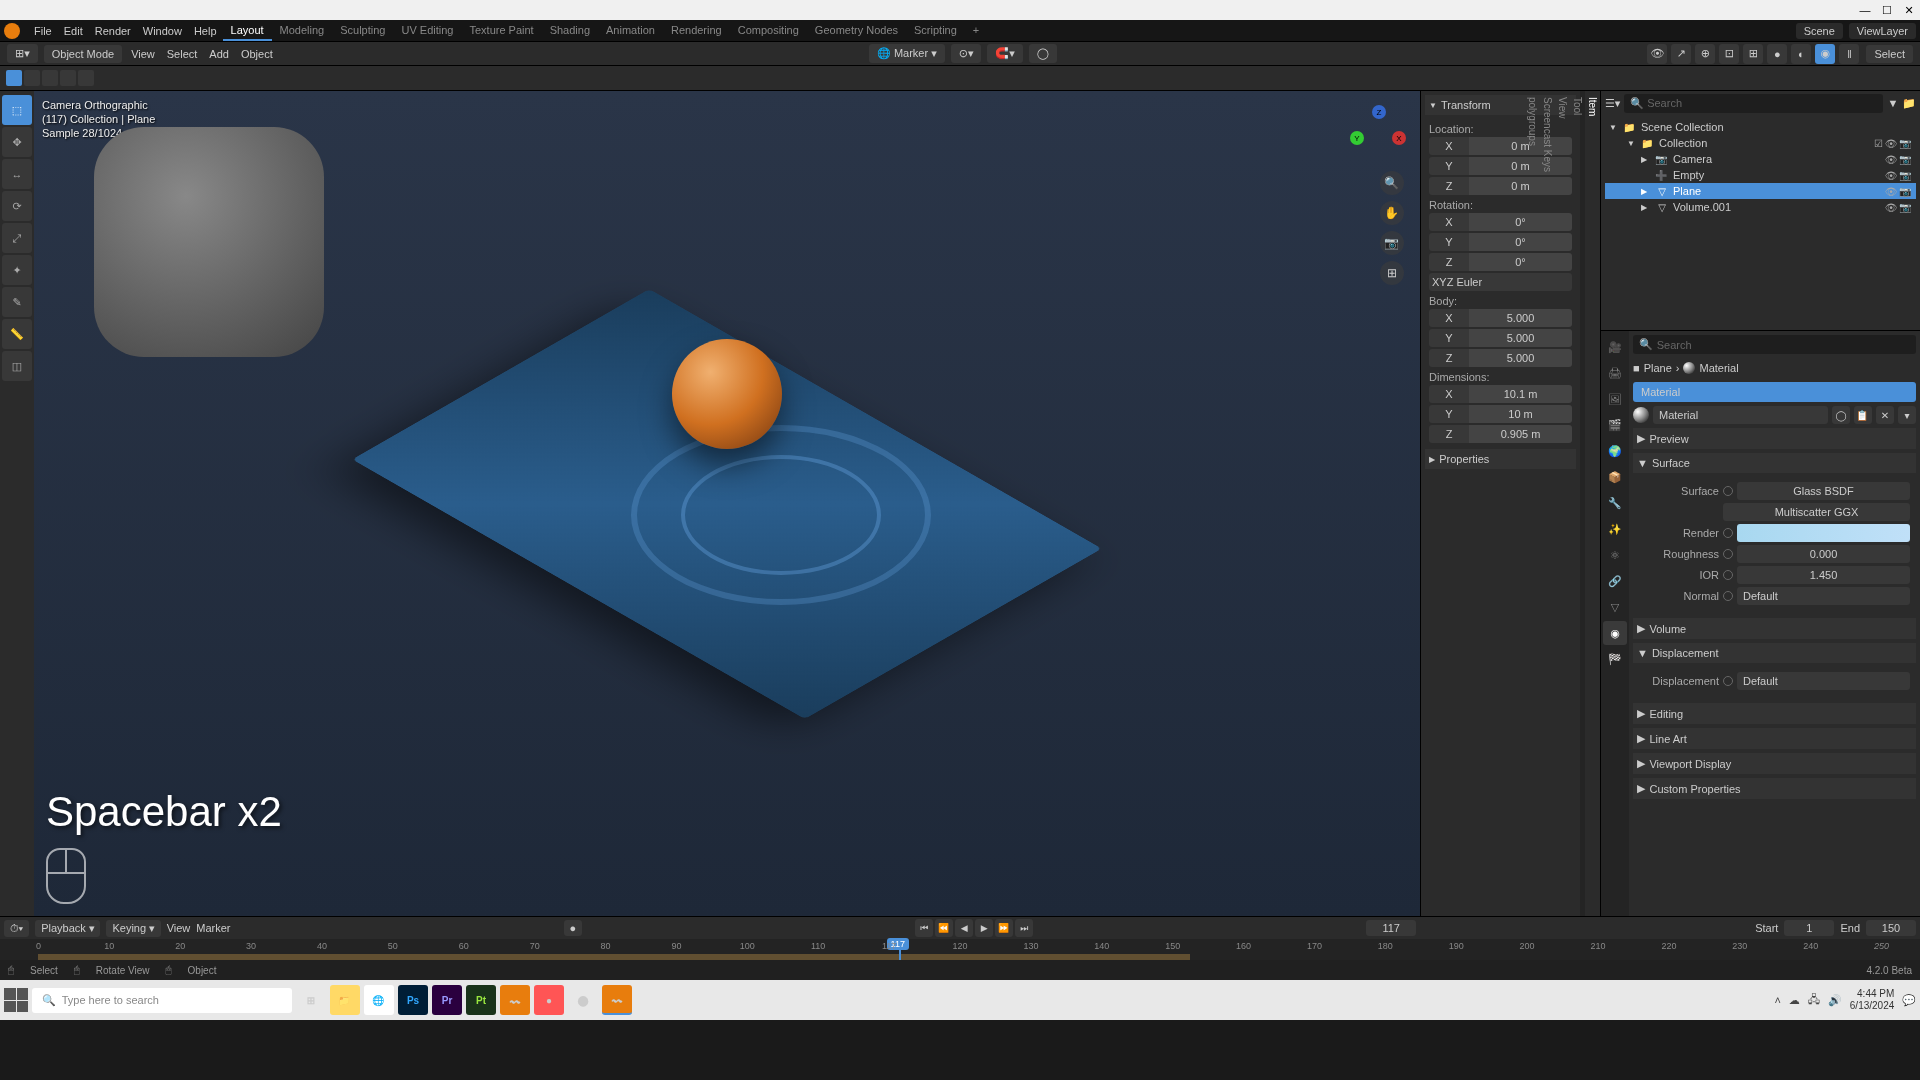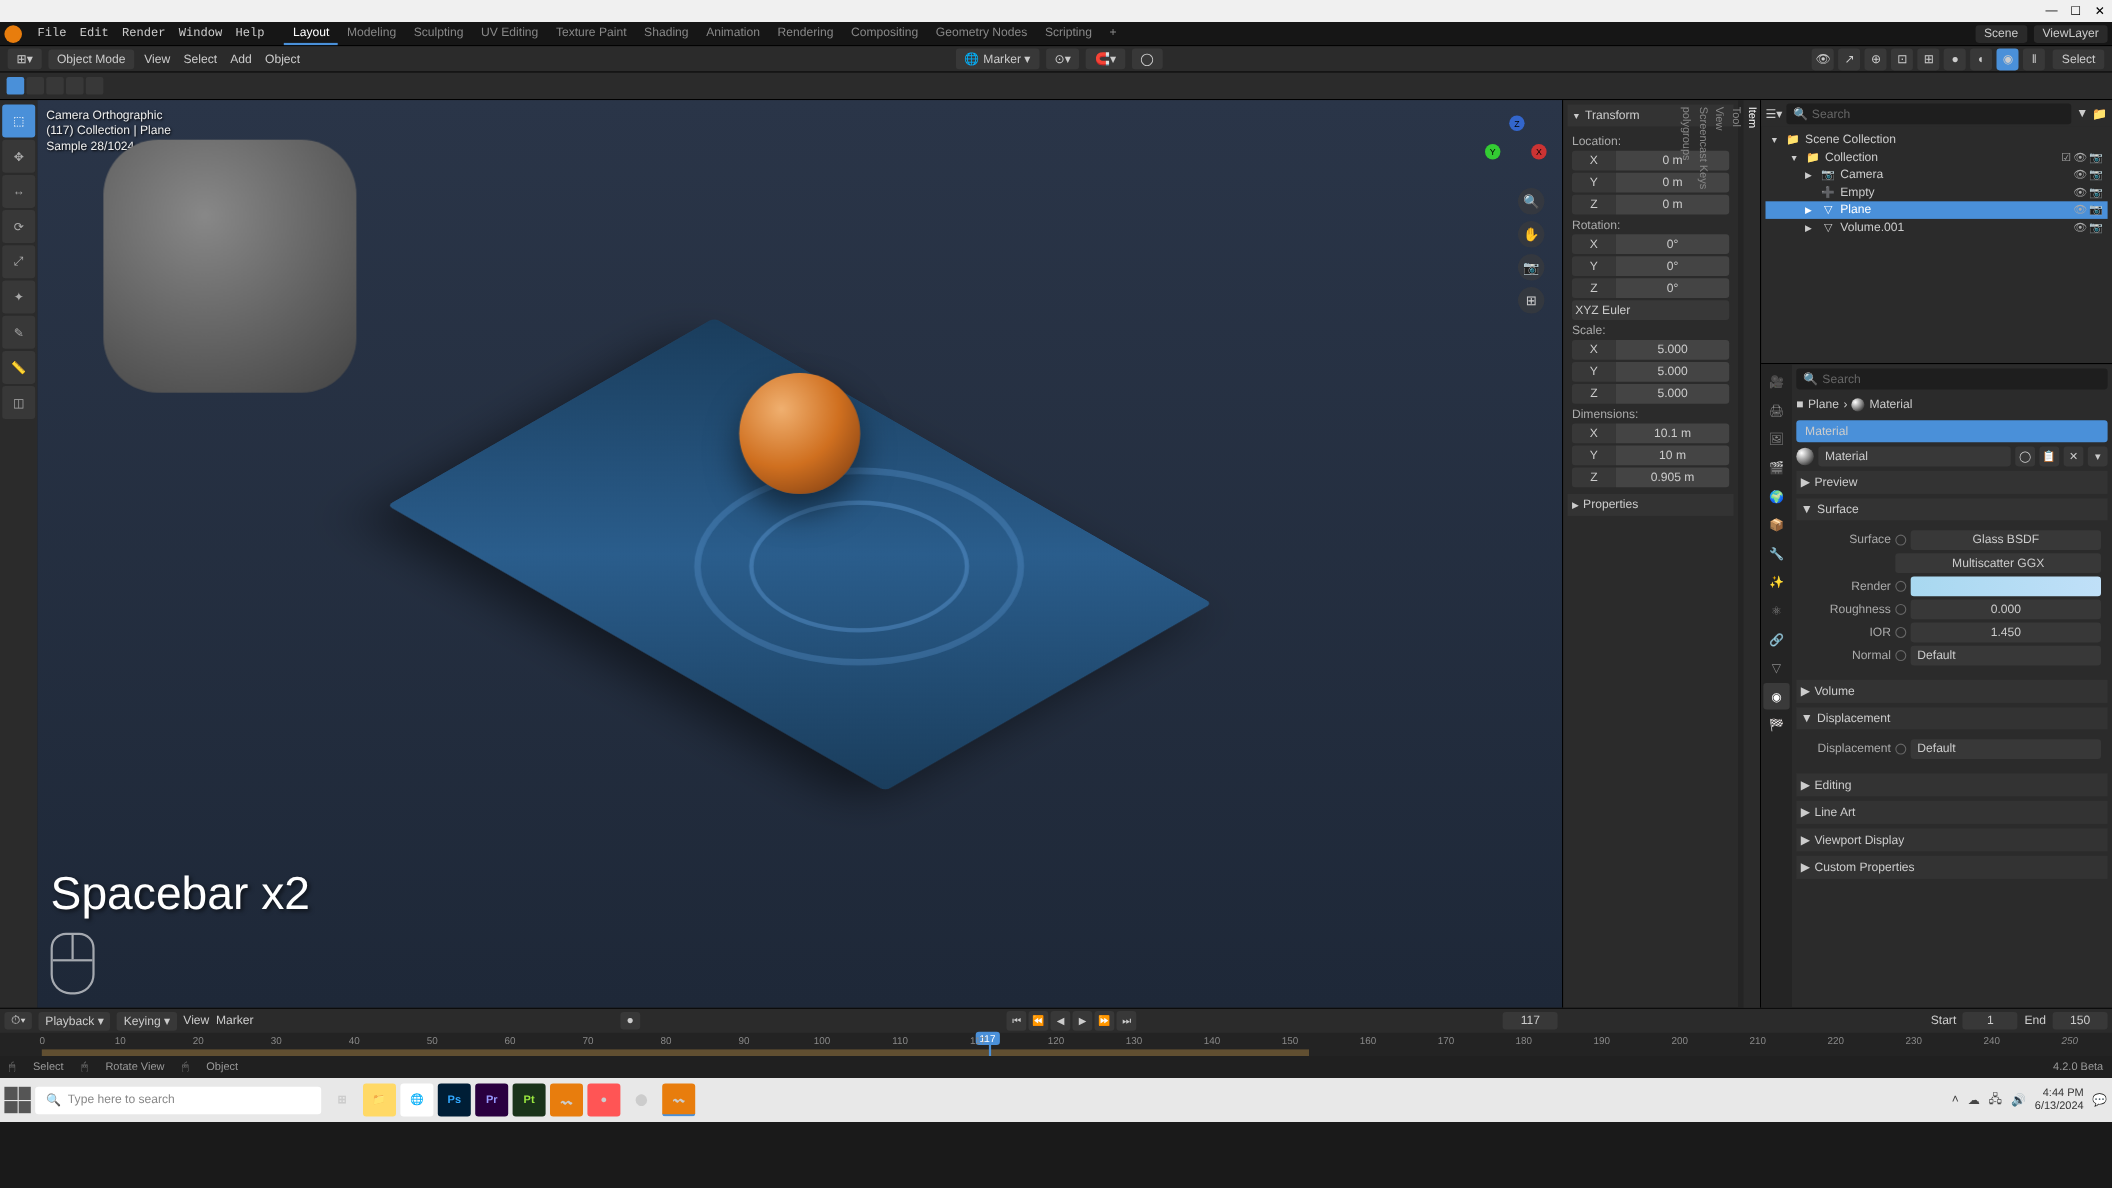--- a/index.html
+++ b/index.html
@@ -6,22 +6,22 @@
     body { background: #1a1a1a; color: #ccc; font-size: 11px; overflow: hidden; width: 1920px; height: 1080px; }
     
     
     .title-bar { height: 20px; background: #f0f0f0; color: #000; display: flex; align-items: center; padding: 0 4px; font-size: 11px; }
     .title-bar .win-controls { margin-left: auto; display: flex; gap: 8px; }
     .title-bar .win-controls span { width: 14px; text-align: center; cursor: pointer; }
     
     
     .menu-bar { height: 22px; background: #161616; display: flex; align-items: center; padding: 0 4px; border-bottom: 1px solid #000; }
     .menu-bar .blender-icon { width: 16px; height: 16px; background: #e87d0d; border-radius: 50%; margin-right: 8px; }
-    .menu-bar .mi { padding: 0 6px; cursor: pointer; font-family: Liberation Mono, monospace; }
-    .menu-bar .tabs { display: flex; margin-left: 12px; }
+    .menu-bar .mi { padding: 0 6px; cursor: pointer; }
+    .menu-bar .tabs { display: flex; }
     .menu-bar .tab { padding: 3px 8px; cursor: pointer; color: #888; }
     .menu-bar .tab.active { color: #fff; border-bottom: 2px solid #4a90d9; }
     .menu-bar .right { margin-left: auto; display: flex; align-items: center; gap: 6px; padding-left: 36px; }
     .menu-bar .right .field { background: #2a2a2a; padding: 2px 8px; border-radius: 3px; }
     
     
     .toolbar { height: 24px; background: #2b2b2b; display: flex; align-items: center; padding: 0 4px; border-bottom: 1px solid #000; }
     .toolbar .dd { background: #383838; padding: 3px 8px; border-radius: 3px; margin: 0 3px; cursor: pointer; }
     .toolbar .mi { padding: 0 6px; cursor: pointer; }
     .toolbar .right { margin-left: auto; display: flex; align-items: center; gap: 4px; }
@@ -278,21 +278,21 @@
           </div>
         <div class="prop-row">
             <span class="label">Y</span>
             <span class="val">0°</span>
           </div>
         <div class="prop-row">
             <span class="label">Z</span>
             <span class="val">0°</span>
           </div>
         <div class="dd-full">XYZ Euler</div>
-        <div class="prop-label">Scale:</div>
+        <div class="prop-label">Body:</div>
         <div class="prop-row">
             <span class="label">X</span>
             <span class="val">5.000</span>
           </div>
         <div class="prop-row">
             <span class="label">Y</span>
             <span class="val">5.000</span>
           </div>
         <div class="prop-row">
             <span class="label">Z</span>

